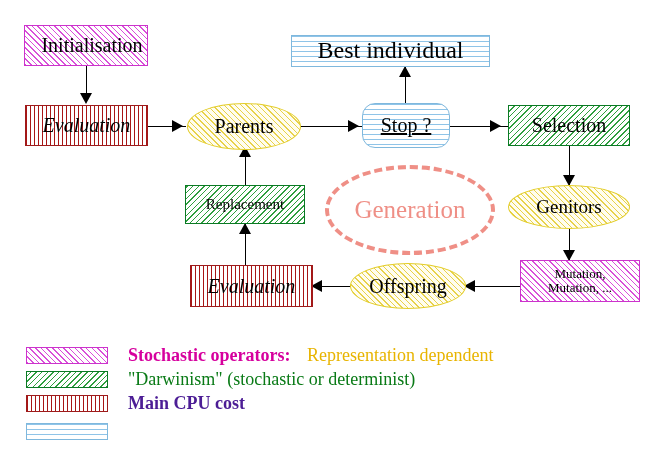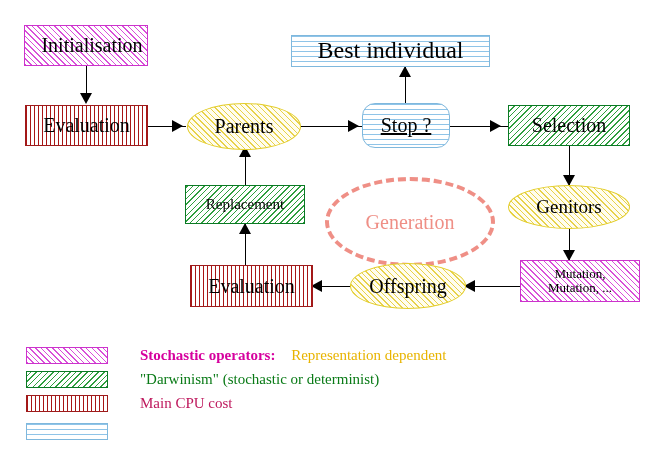--- a/index.html
+++ b/index.html
@@ -38,20 +38,21 @@
     background-image: repeating-linear-gradient(-45deg,
        #2e9e3e 0px, #2e9e3e 1px, #ffffff 1px, #ffffff 4px);
     border: 1.5px solid #0a7a24;
     text-align: right;
   }
   .pat-red {
     background-color: #ffffff;
     background-image: repeating-linear-gradient(90deg,
        #a81515 0px, #a81515 1px, #ffffff 1px, #ffffff 4px);
     border: 1.5px solid #9e1b1b;
+    font-style: italic;
   }
   .pat-blue {
     background-color: #ffffff;
     background-image: repeating-linear-gradient(180deg,
        #8fc4e8 0px, #8fc4e8 1px, #ffffff 1px, #ffffff 5px);
     border: 1.5px solid #7fb8dd;
   }
   .pat-yellow {
     background-color: #fffdf0;
     background-image: repeating-linear-gradient(45deg,
@@ -81,25 +82,25 @@
   .arrow { position: absolute; width: 0; height: 0; z-index: 2; }
   .arrow-r { border-top: 6px solid transparent; border-bottom: 6px solid transparent; border-left: 11px solid #000; }
   .arrow-l { border-top: 6px solid transparent; border-bottom: 6px solid transparent; border-right: 11px solid #000; }
   .arrow-d { border-left: 6px solid transparent; border-right: 6px solid transparent; border-top: 11px solid #000; }
   .arrow-u { border-left: 6px solid transparent; border-right: 6px solid transparent; border-bottom: 11px solid #000; }
 
   
   #legend { position: absolute; left: 0; top: 336px; width: 662px; height: 120px; z-index: 4; }
   .legend-row { position: absolute; left: 26px; height: 22px; display: flex; align-items: center; }
   .legend-swatch { width: 82px; height: 17px; box-sizing: border-box; flex: none; }
-  .legend-text { margin-left: 32px; white-space: nowrap; font-size: 15px; }
+  .legend-text { margin-left: 20px; white-space: nowrap; font-size: 18px; }
   .txt-magenta { color: #d6009e; font-weight: bold; }
   .txt-gold { color: #e8b400; }
   .txt-green { color: #097a16; }
-  .txt-red { color: #be185d; font-weight: normal; }
+  .txt-red { color: #4c1d95; font-weight: bold; }
   .txt-blue { color: #8cc0e2; }
 </style>
 </head>
 <body>
 
 <div id="canvas">
 
   <div class="conn conn-v" style="left:86px; top:66px; height:30px;"></div>
   <div class="arrow arrow-d" style="left:80px; top:93px;"></div>
 
@@ -154,21 +155,21 @@
   </div>
 
   <div class="node pat-green" style="left:508px; top:105px; width:122px; height:41px; font-size:20px;">
     <span>Selection</span>
   </div>
 
   <div class="node pat-green" style="left:185px; top:185px; width:120px; height:39px; font-size:15px;">
     <span>Replacement</span>
   </div>
 
-  <div class="gen-ellipse" style="left:325px; top:177px; width:170px; height:90px; font-size:20px;">
+  <div class="gen-ellipse" style="left:325px; top:165px; width:170px; height:90px; font-size:25px;">
     <span>Generation</span>
   </div>
 
   <div class="node pat-yellow ellipse" style="left:508px; top:185px; width:122px; height:44px; font-size:19px;">
     <span>Genitors</span>
   </div>
 
   <div class="node pat-red" style="left:190px; top:265px; width:123px; height:42px; font-size:20px;">
     <span>Evaluation</span>
   </div>

